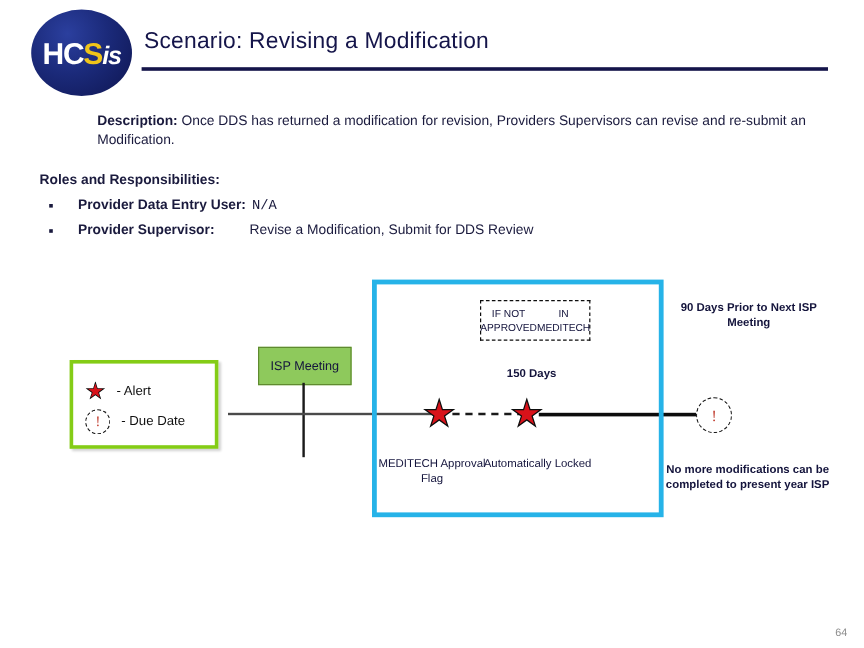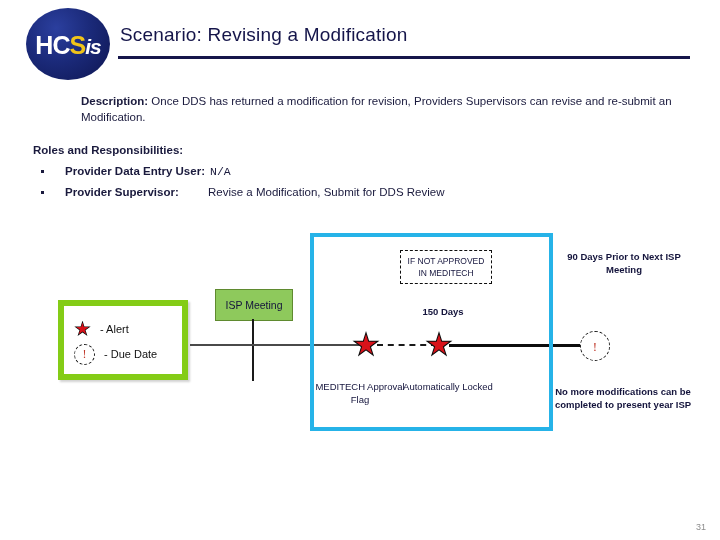--- a/index.html
+++ b/index.html
@@ -118,21 +118,21 @@
     left: 0; top: 225px;
     width: 720px; height: 225px;
   }
 
   
   #legend-box {
     position: absolute;
     left: 58px; top: 75px;
     width: 118px; height: 68px;
     background: #ffffff;
-    border: 6px solid #84cc16;
+    border: 3px solid #84cc16;
     box-shadow: 2px 2px 2px rgba(0,0,0,0.18);
   }
   .legend-row {
     position: absolute;
     left: 10px;
     height: 24px;
     display: flex;
     align-items: center;
   }
   #legend-row-0 { top: 11px; }
@@ -244,21 +244,21 @@
   #label-auto-locked  { left: 400px; top: 155px; width: 96px; }
   #label-90-days      { left: 554px; top: 25px; width: 140px; font-weight: bold; }
   #label-no-more-mods { left: 552px; top: 160px; width: 142px; font-weight: bold; }
 
   #not-approved-box {
     position: absolute;
     left: 400px; top: 25px;
     width: 92px; height: 34px;
     border: 1.5px dashed #0d0d0d;
     display: flex;
-    flex-direction: column;
+    flex-direction: row;
     align-items: center;
     justify-content: center;
     font-size: 8.5px;
     line-height: 12px;
     color: #14143c;
     text-align: center;
     box-sizing: border-box;
   }
 
   .timeline-star {
@@ -358,13 +358,13 @@
 
   <div id="label-90-days" class="diagram-label">90 Days Prior to Next ISP Meeting</div>
 
   <div id="due-circle-right" class="due-circle">
     <span class="bang">!</span>
   </div>
 
   <div id="label-no-more-mods" class="diagram-label">No more modifications can be completed to present year ISP</div>
 </div>
 
-<div id="page-number">31</div>
+<div id="page-number">64</div>
 
 </body></html>

